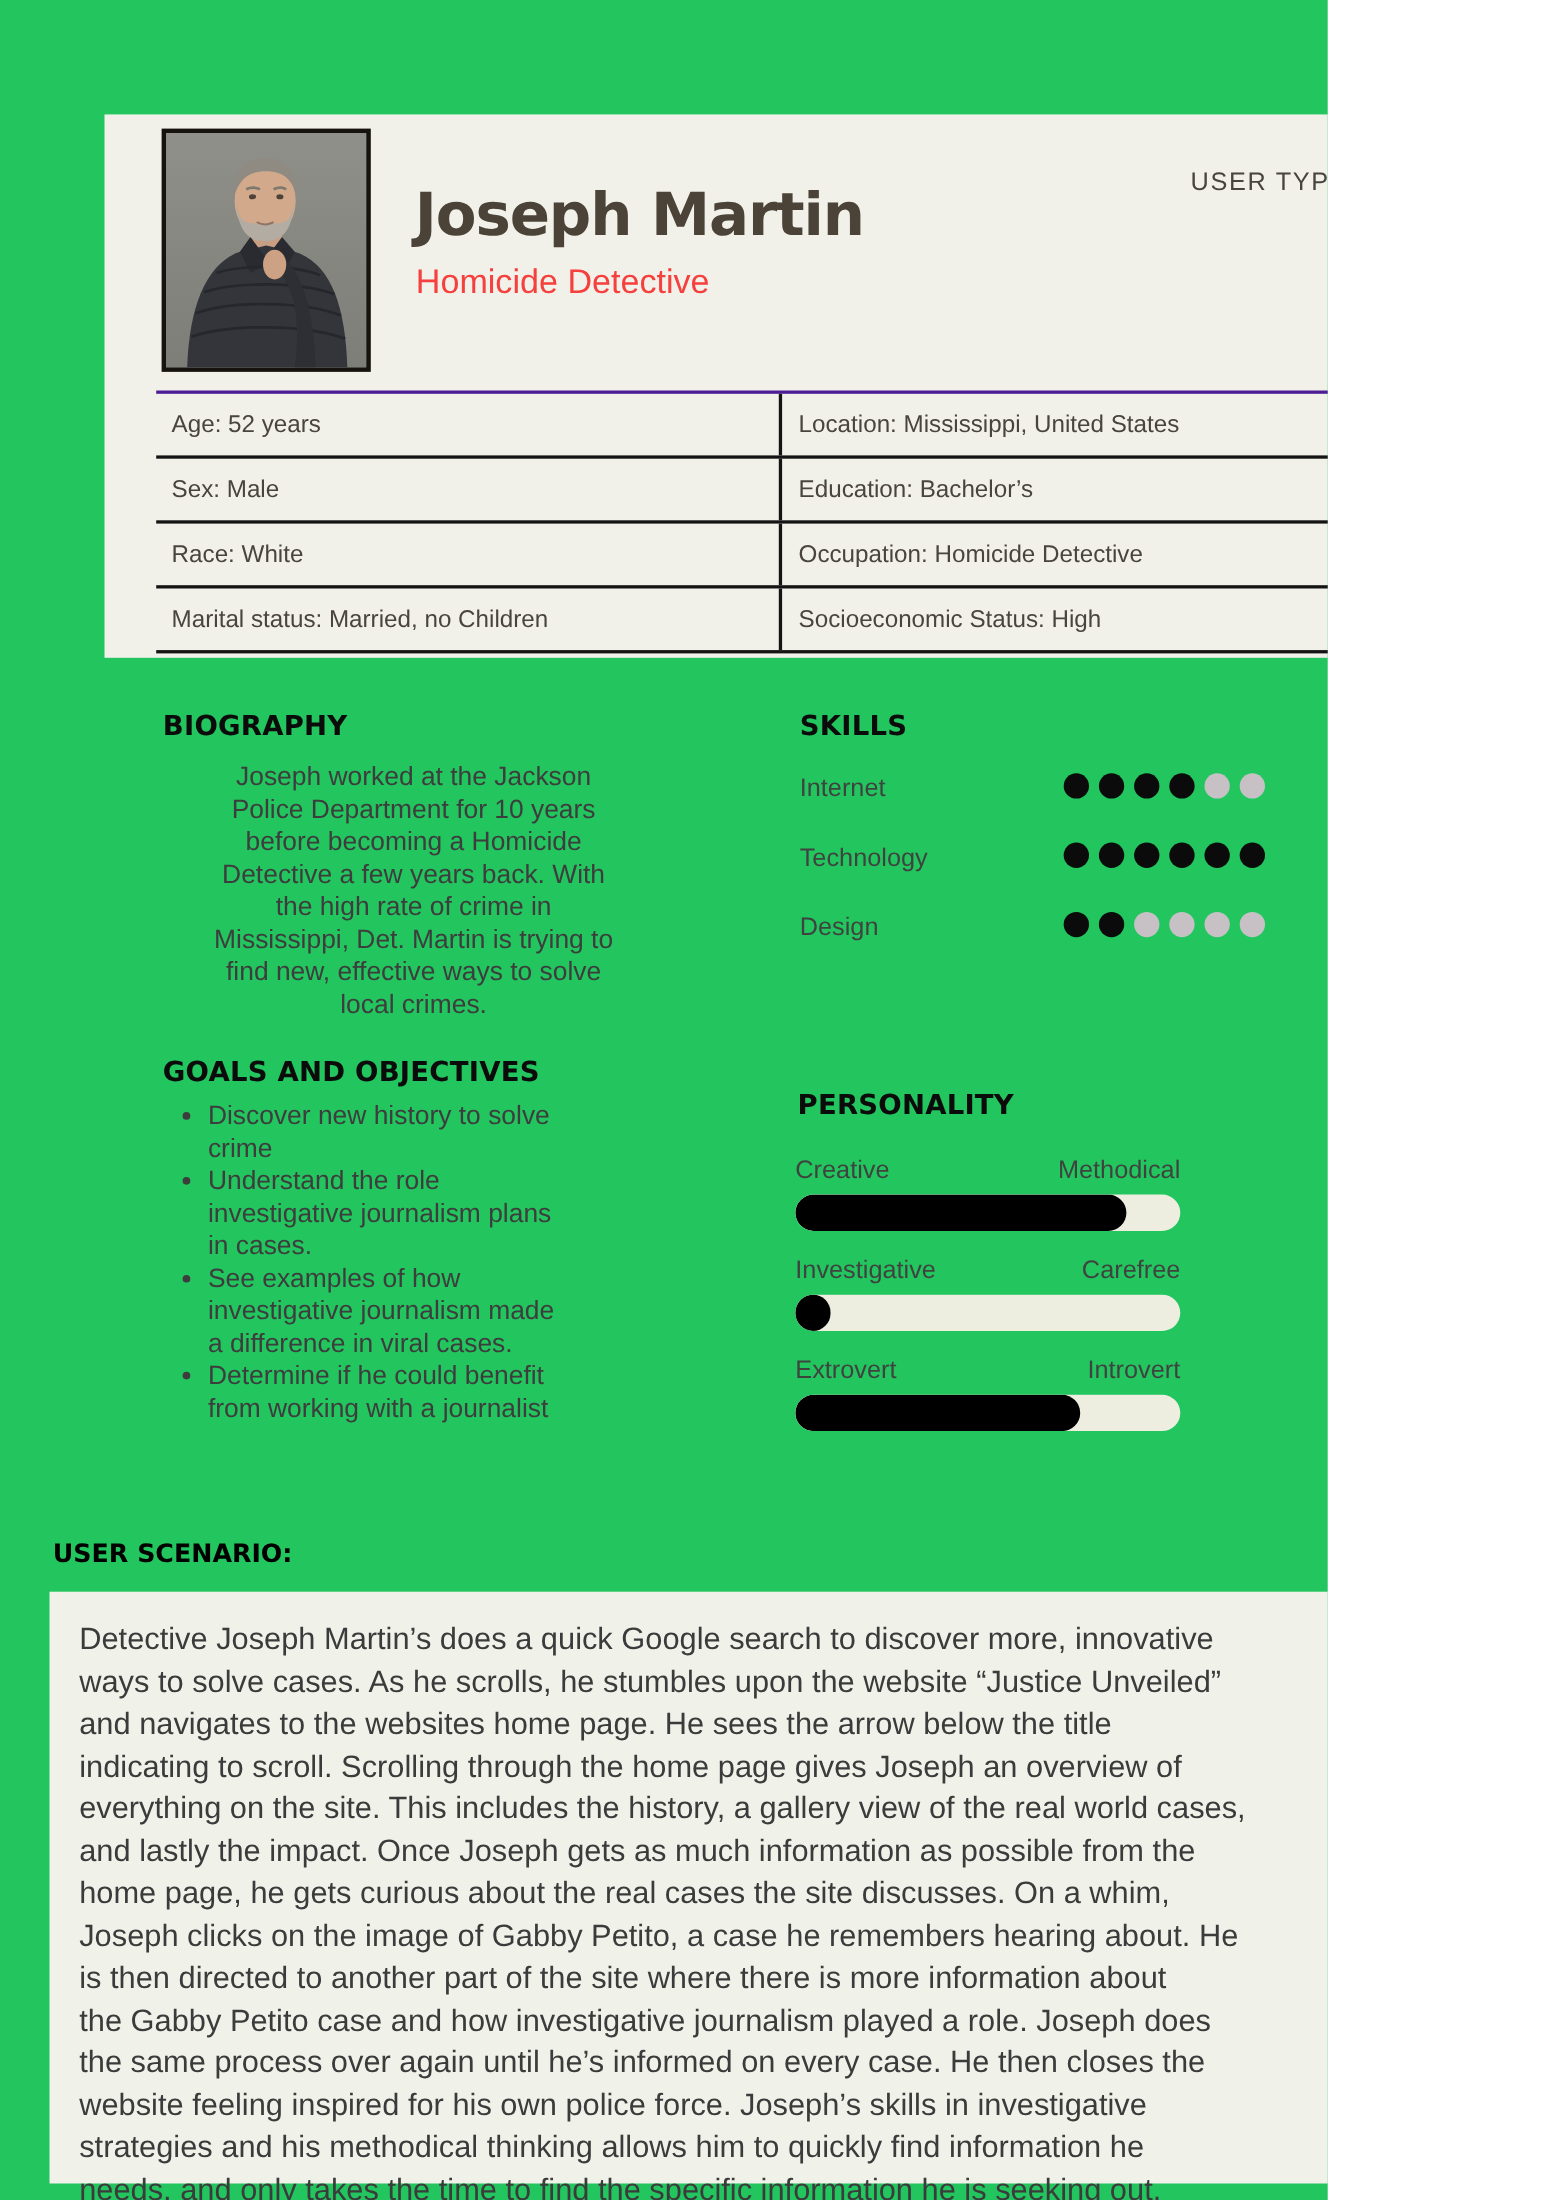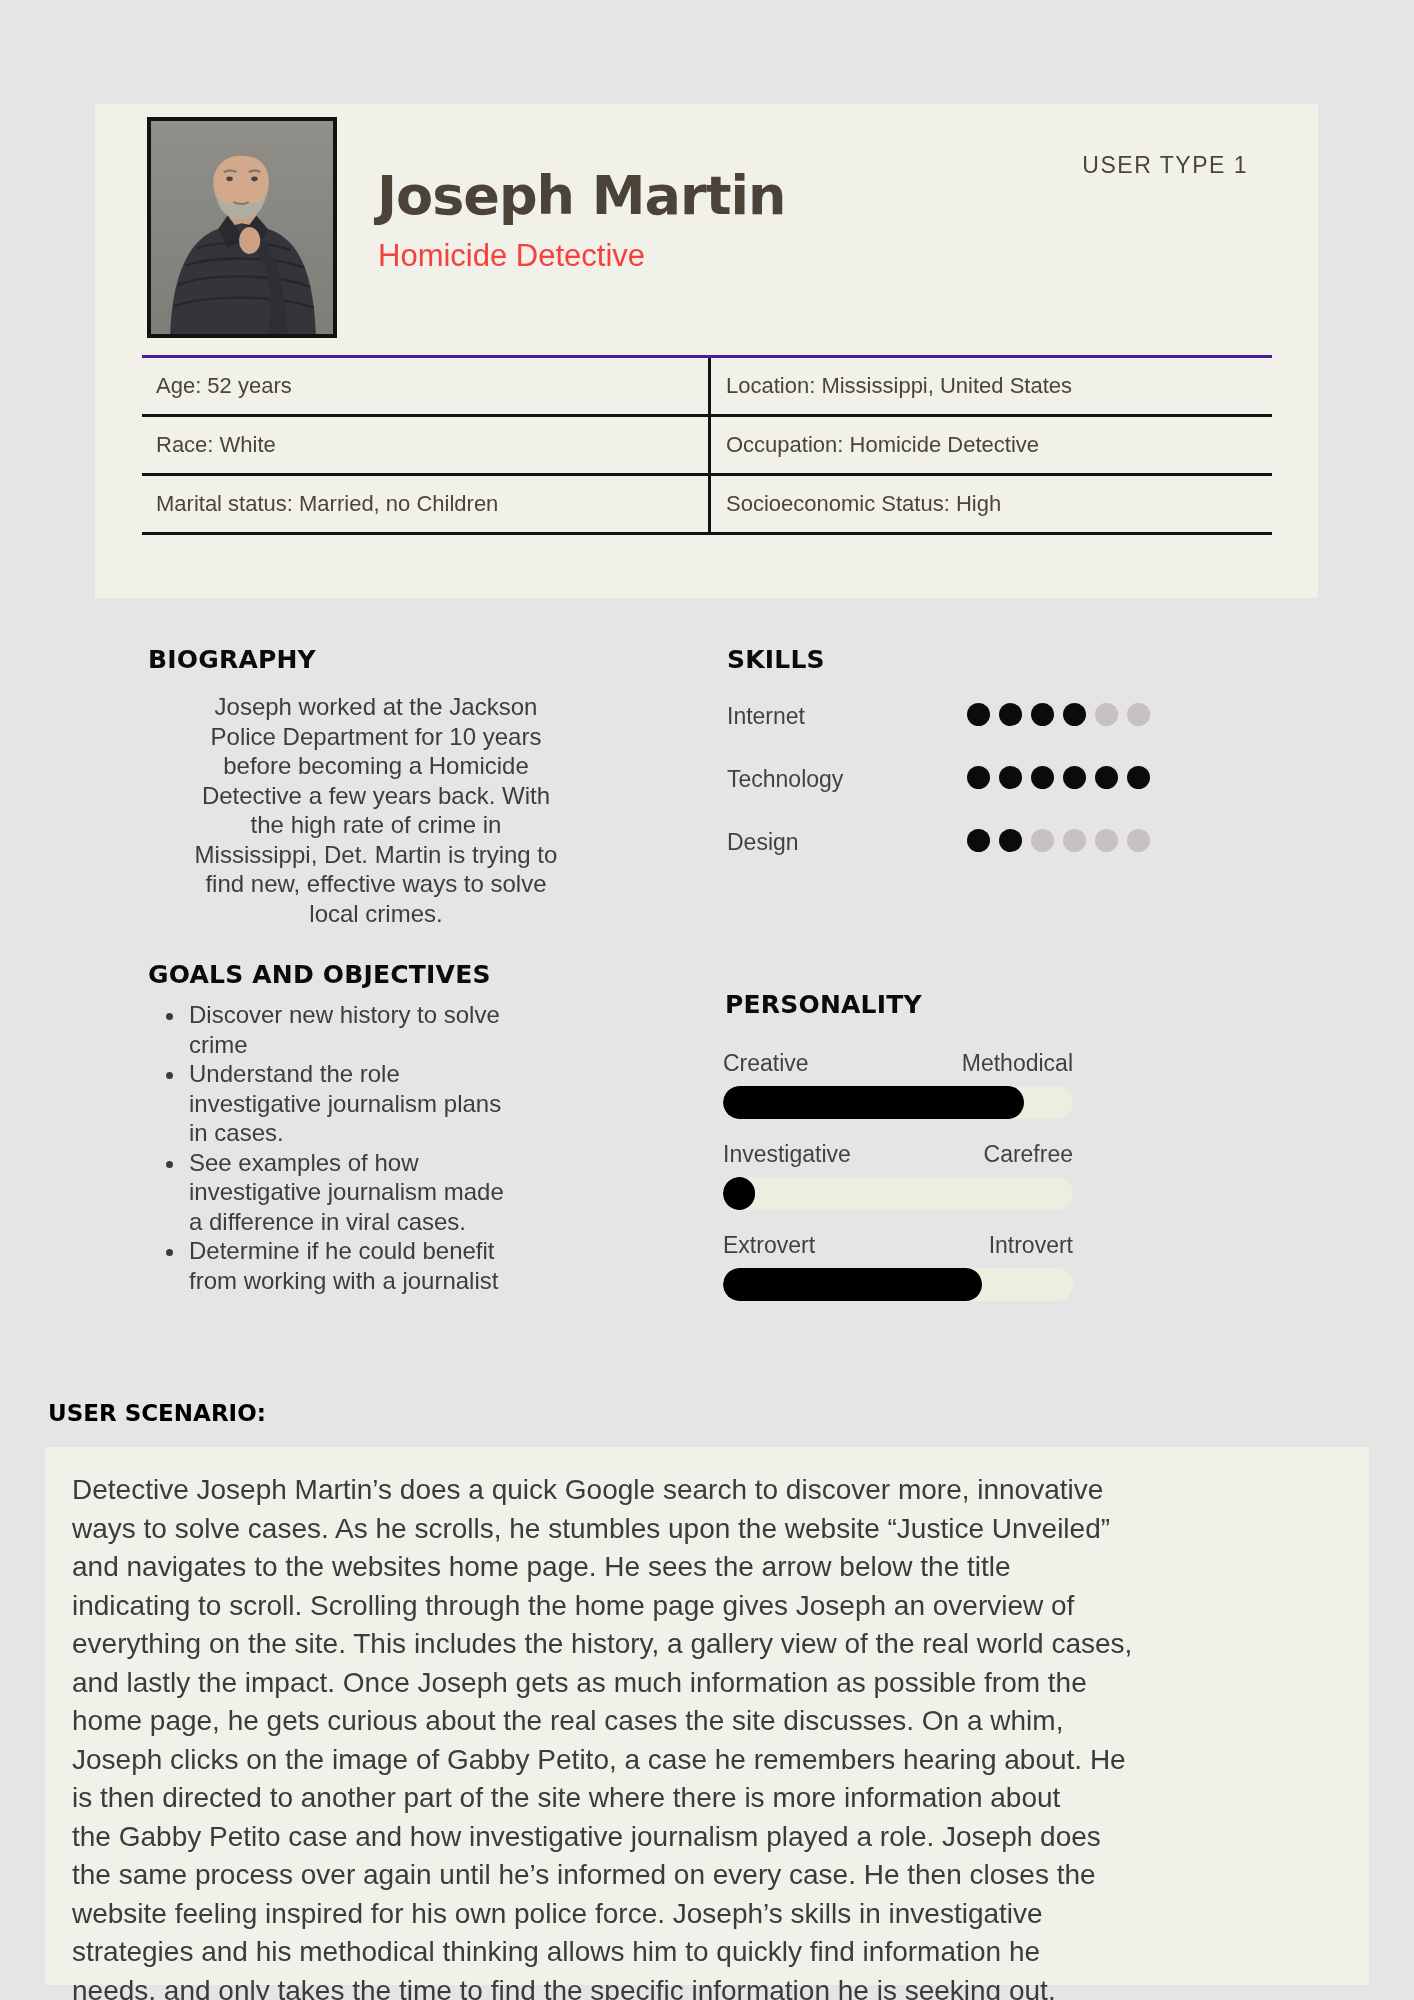--- a/index.html
+++ b/index.html
@@ -1,17 +1,17 @@
 <!DOCTYPE html>
 <html style="--accent-red: #f5403d; --card-bg: #f1f1ea; --scenario-bg: #f0f1e9; --track-bg: #edeee0; --dot-filled: #0b0b0b; --dot-empty: #c7c1c6; --name-color: #4b4338; --table-text: #4a443f; --body-text: #3d3d3d; --heading-color: #0b0b0b; --bar-fill: #000000;"><head>
 <meta charset="utf-8">
 <style>
   html,body{margin:0;padding:0;background:#ffffff;}
   .page{
-    position:relative;width:1414px;height:2000px;background:#e5e5e5;
+    position:relative;width:1207px;height:2000px;background:#22c55e;
     font-family:"Liberation Sans", sans-serif;overflow:hidden;
   }
   
   .card{
     position:absolute;left:95px;top:104px;width:1223px;height:494px;
     background:var(--card-bg,#f1f1ea);
   }
   .photo-frame{
     position:absolute;left:52px;top:13px;width:190px;height:221px;
     border:4px solid #16130f;box-sizing:border-box;background:#8a8a85;
@@ -139,20 +139,24 @@
       </svg>
     </div>
     <div class="persona-name">Joseph Martin</div>
     <div class="persona-role">Homicide Detective</div>
     <div class="user-type">USER TYPE 1</div>
 
     <div class="details-table">
       <div class="details-row">
         <div class="details-cell left">Age: 52 years</div>
         <div class="details-cell right">Location: Mississippi, United States</div>
+      </div>
+      <div class="details-row">
+        <div class="details-cell left">Sex: Male</div>
+        <div class="details-cell right">Education: Bachelor’s</div>
       </div>
       <div class="details-row">
         <div class="details-cell left">Race: White</div>
         <div class="details-cell right">Occupation: Homicide Detective</div>
       </div>
       <div class="details-row">
         <div class="details-cell left">Marital status: Married, no Children</div>
         <div class="details-cell right">Socioeconomic Status: High</div>
       </div>
     </div>

